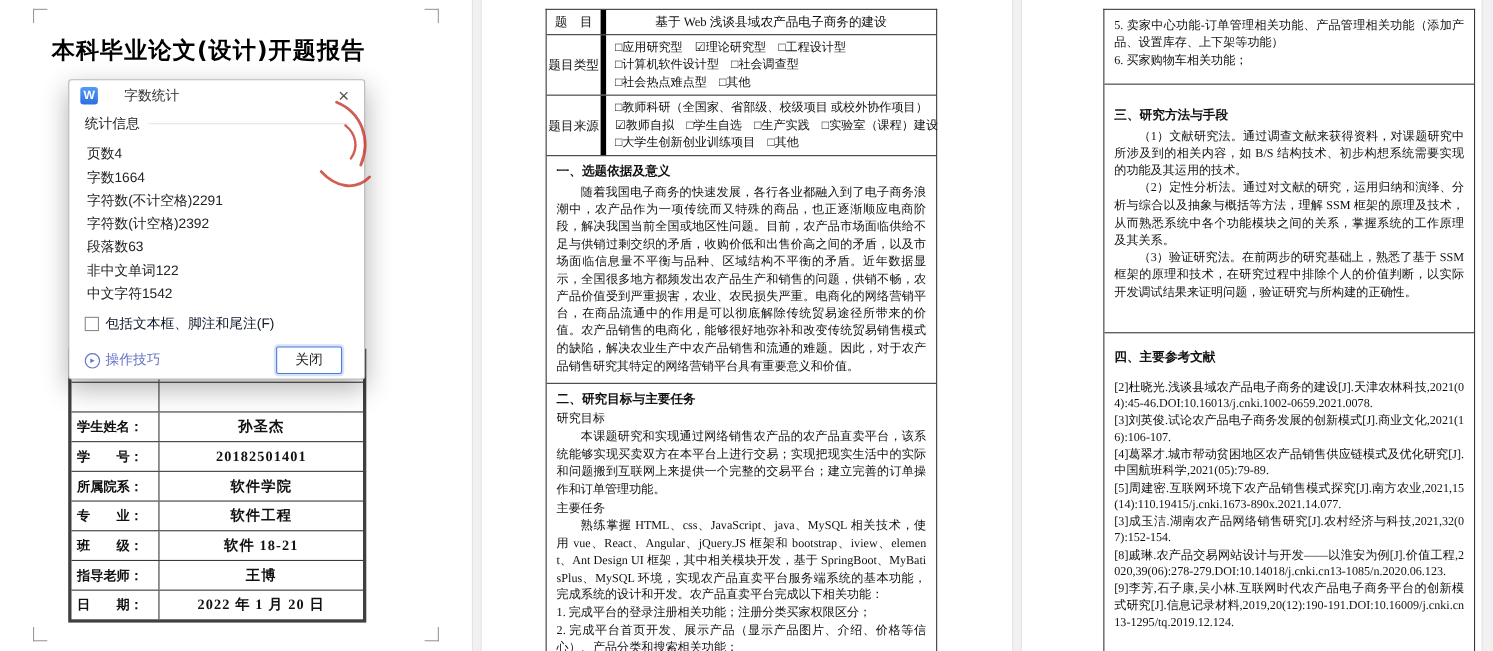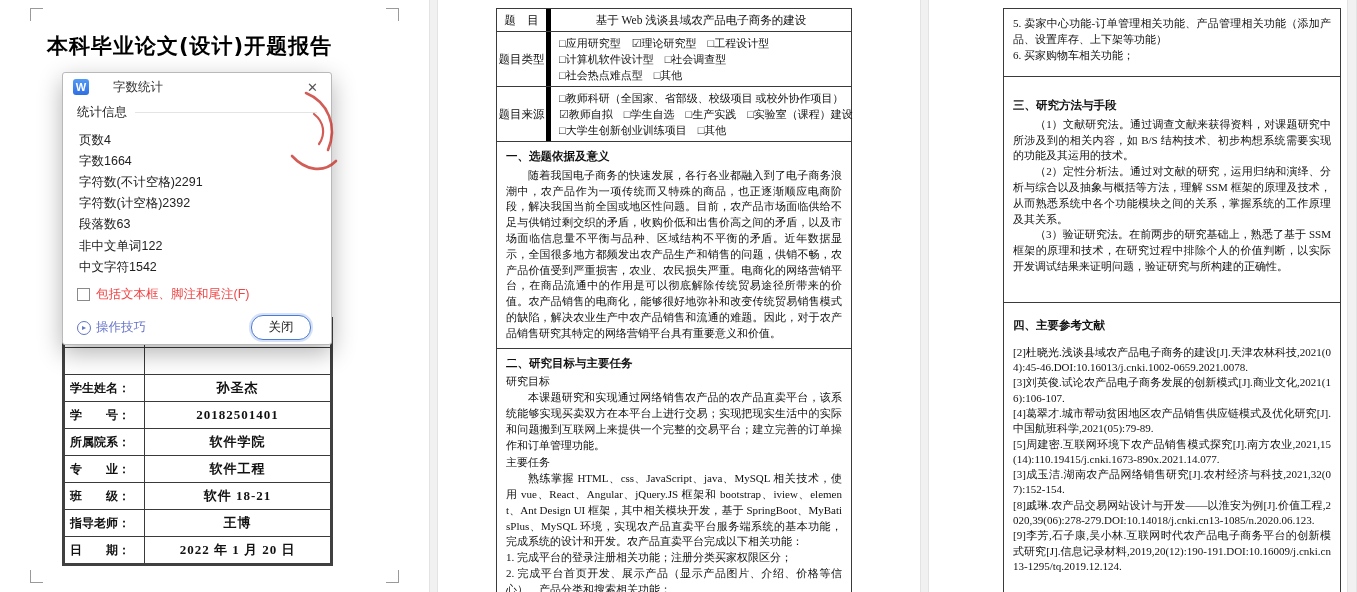--- a/index.html
+++ b/index.html
@@ -26,26 +26,26 @@
 
   
   .dlg{position:absolute;left:62px;top:72px;width:270px;height:273px;background:#fff;border:1px solid #b9b9b9;border-radius:3px;box-shadow:0 8px 24px rgba(0,0,0,.30);z-index:40;font-size:12.5px;color:#222}
   .dlg-head{display:flex;align-items:center;height:28px;padding:0 10px}
   .w-icon{width:16px;height:16px;border-radius:3px;background:linear-gradient(#539bf5,#2e6fe3);color:#fff;font-weight:bold;font-size:11px;display:flex;align-items:center;justify-content:center;flex:0 0 auto}
   .dlg-title{margin-left:24px;color:#333}
   .dlg-close{margin-left:auto;color:#555;font-size:13px;line-height:1;cursor:pointer;padding:2px 3px}
   .dlg-sec{display:flex;align-items:center;padding:3px 14px 8px}
   .dlg-sec .rule{flex:1;height:1px;background:#e4e4e4;margin-left:8px}
   .stat-row{display:flex;align-items:center;padding:2.6px 27px 2.6px 16px;line-height:16px}
-  .chk-row{display:flex;align-items:center;gap:6px;padding:9px 14px 2px;color:#ef4444}
+  .chk-row{display:flex;align-items:center;gap:6px;padding:9px 14px 2px;color:#0f172a}
   .chk{width:13px;height:13px;border:1px solid #8a8a8a;background:#fff;flex:0 0 auto}
   .dlg-foot{display:flex;align-items:center;padding:10px 20px 0 14px}
   .tips{display:flex;align-items:center;gap:5px;color:#6472c8;cursor:pointer}
   .tips-circ{width:14px;height:14px;border:1px solid #6472c8;border-radius:50%;display:flex;align-items:center;justify-content:center;font-size:8px;line-height:1}
-  .btn-close{margin-left:auto;width:60px;height:25px;border:1px solid #4b7bd5;border-radius:12px;background:#fff;font-size:12.5px;color:#222;box-shadow:0 0 0 2px rgba(75,123,213,.22);cursor:pointer;font-family:inherit}
+  .btn-close{margin-left:auto;width:60px;height:25px;border:1px solid #4b7bd5;border-radius:2px;background:#fff;font-size:12.5px;color:#222;box-shadow:0 0 0 2px rgba(75,123,213,.22);cursor:pointer;font-family:inherit}
 
   
   .stamp{position:absolute;left:278px;top:90px;z-index:60;pointer-events:none;opacity:.8}
 
   
   .info-table{position:absolute;left:62px;top:317px;width:271px;border:3px solid #404040;z-index:10;background:#fff}
   .it-row{display:flex;height:27px;border-top:1px solid #3a3a3a}
   .it-row:first-child{border-top:none}
   .it-label{width:80px;border-right:1px solid #3a3a3a;display:flex;align-items:center;padding-left:5px;font-size:12px;font-weight:bold;font-family:"Liberation Serif","DejaVu Serif",serif;white-space:nowrap}
   .it-value{flex:1;display:flex;align-items:center;justify-content:center;font-size:13px;font-weight:bold;font-family:"Liberation Serif","DejaVu Serif",serif;letter-spacing:1px;white-space:nowrap}

